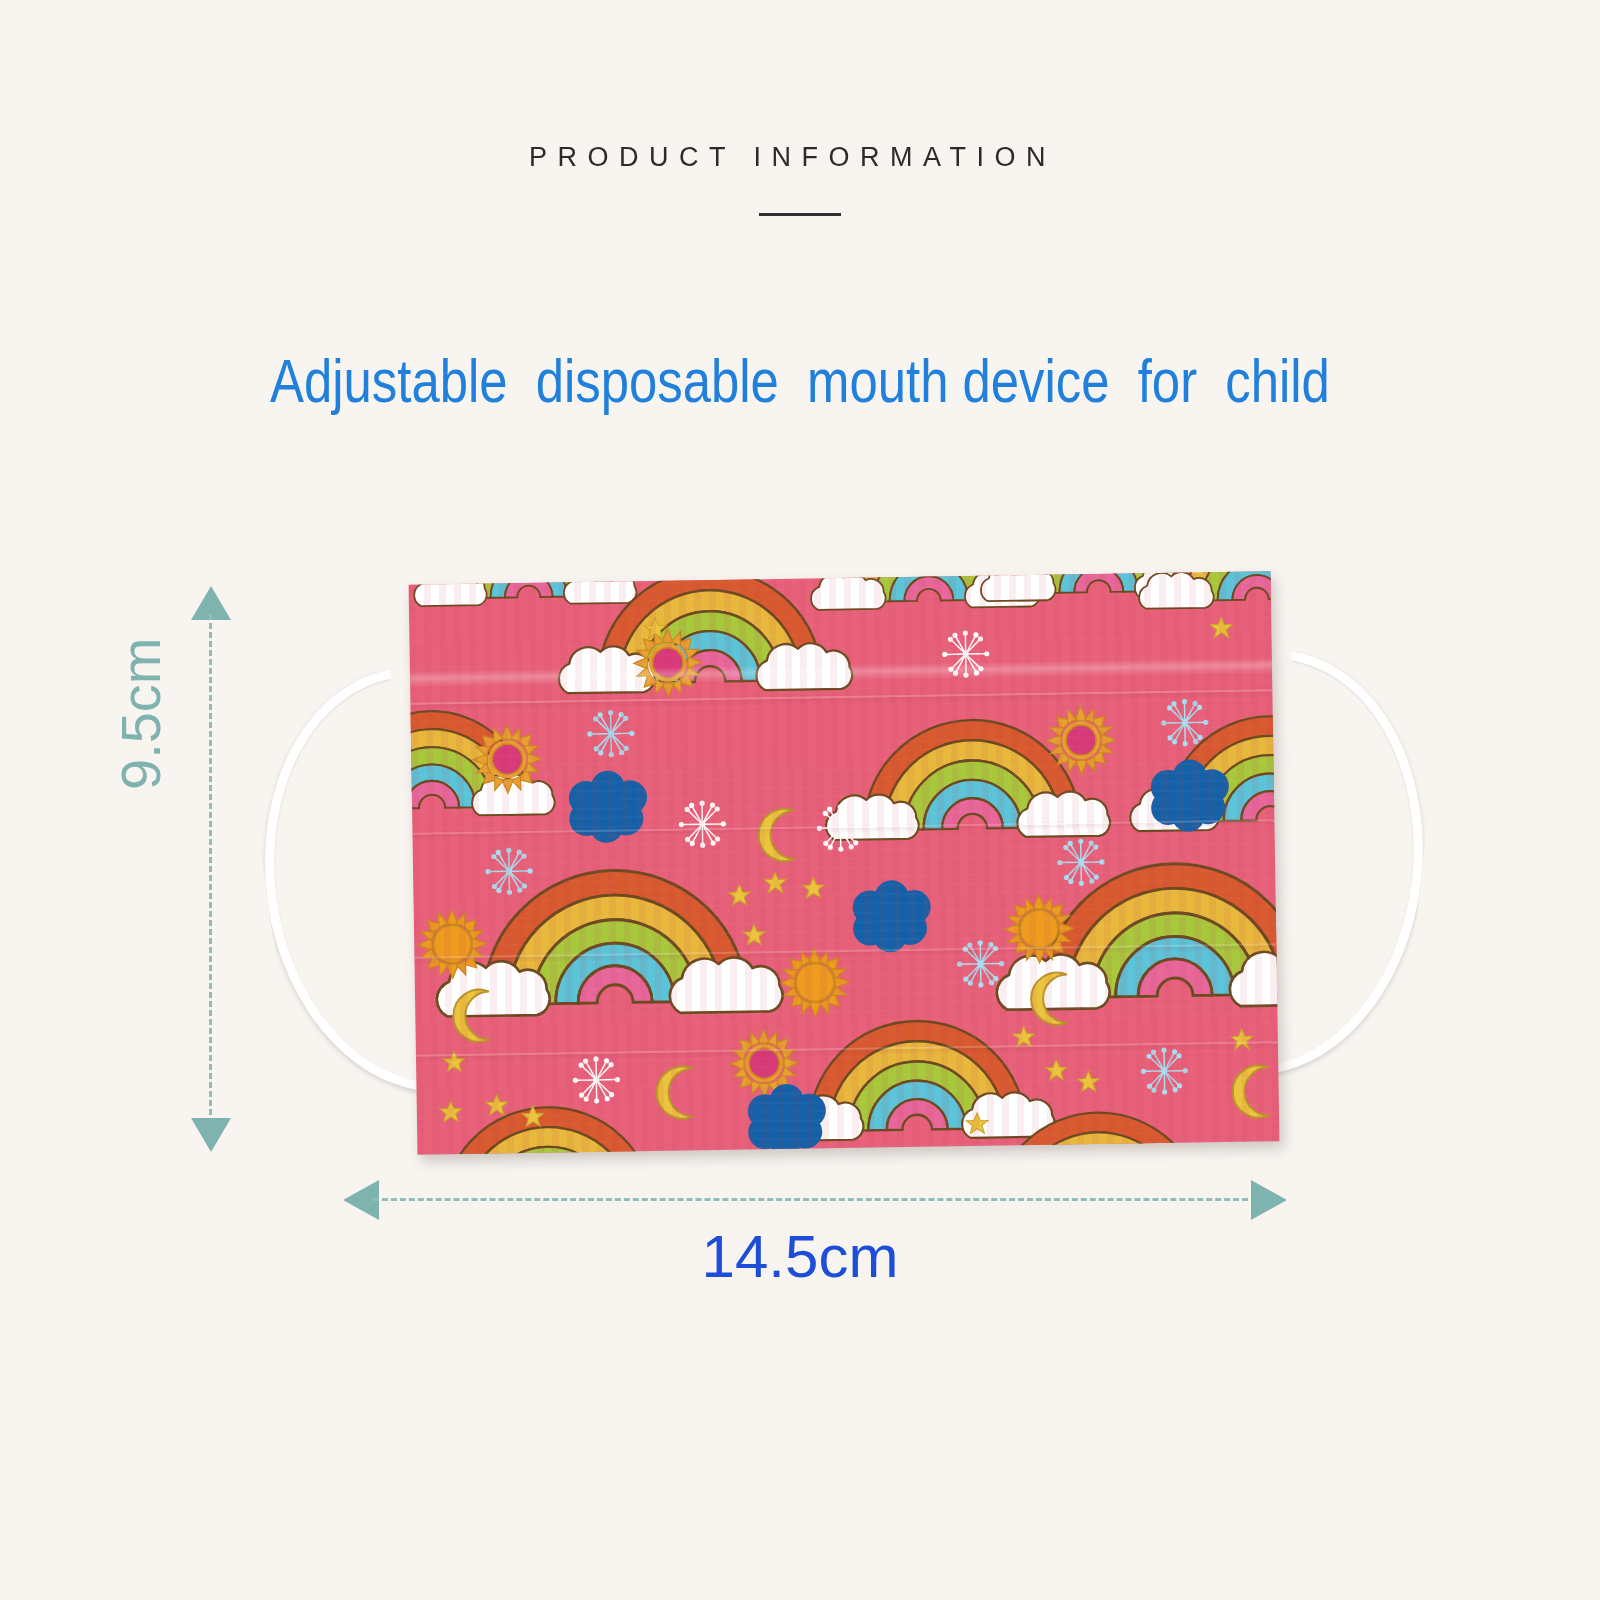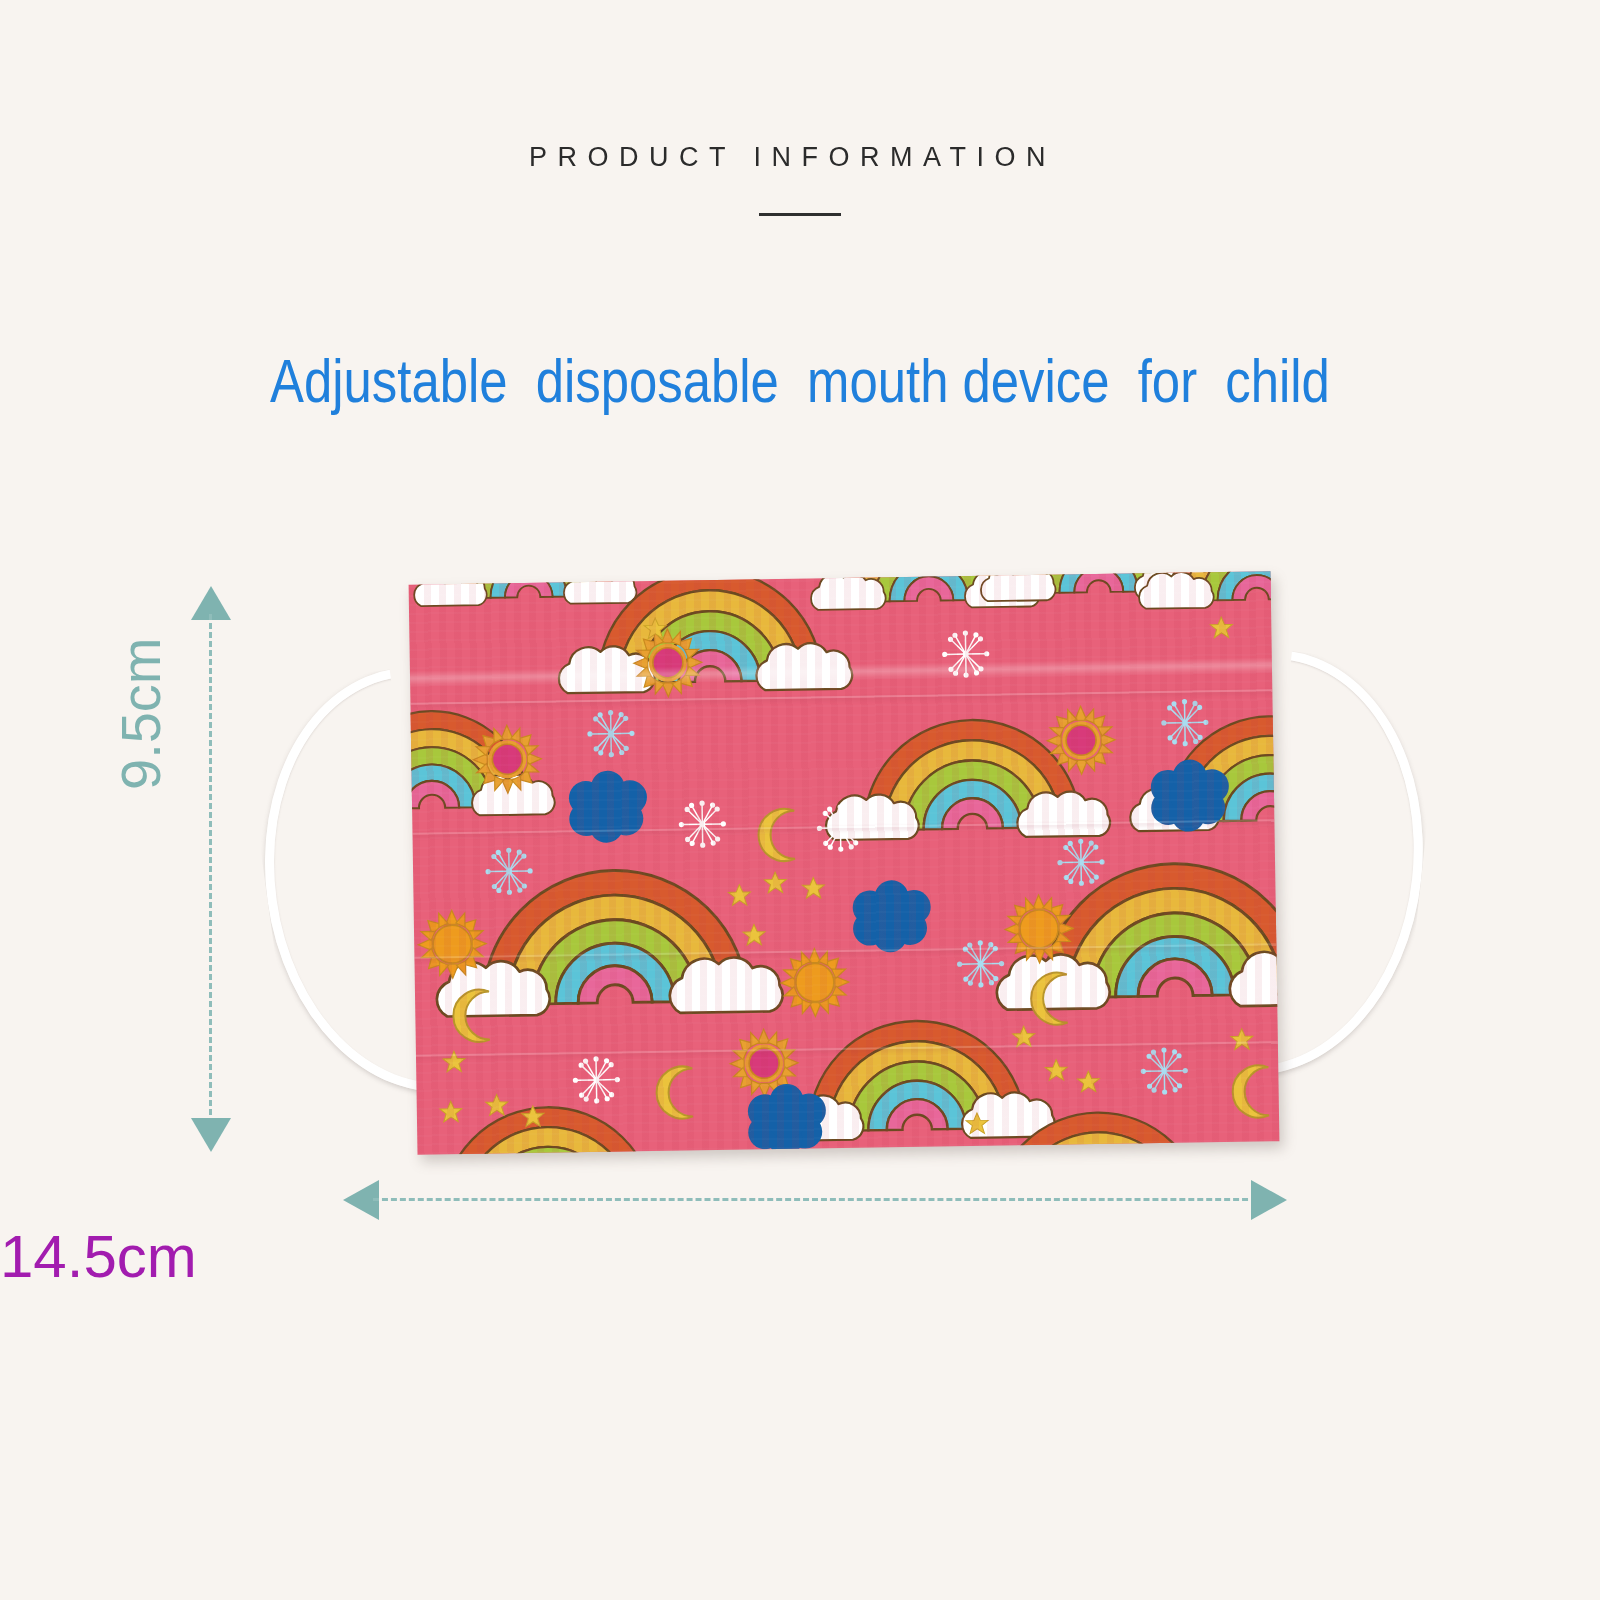--- a/index.html
+++ b/index.html
@@ -119,22 +119,22 @@
     position:absolute;top:0;left:28px;right:28px;height:0;
     border-top:3px dashed #8FBDBA;
   }
   .dim-h .ar{
     position:absolute;top:50%;transform:translateY(-50%);
     width:0;height:0;border-top:20px solid transparent;border-bottom:20px solid transparent;
   }
   .dim-h .ar-l{left:-2px;border-right:36px solid #7FB3B0;}
   .dim-h .ar-r{right:-2px;border-left:36px solid #7FB3B0;}
   .dim-h-label{
-    position:absolute;left:0;right:0;top:1222px;
-    color:#a21caf;font-size:60px;
+    position:absolute;left:0;right:0;top:1222px;text-align:center;
+    color:#1d4ed8;font-size:60px;
     font-family:"Liberation Sans Narrow","Liberation Sans",sans-serif;
   }
 </style>
 </head>
 <body style="background: rgb(248, 244, 240);">
 
 <div id="stage">
 
   <div class="eyebrow">PRODUCT INFORMATION</div>
   <div class="rule"></div>

